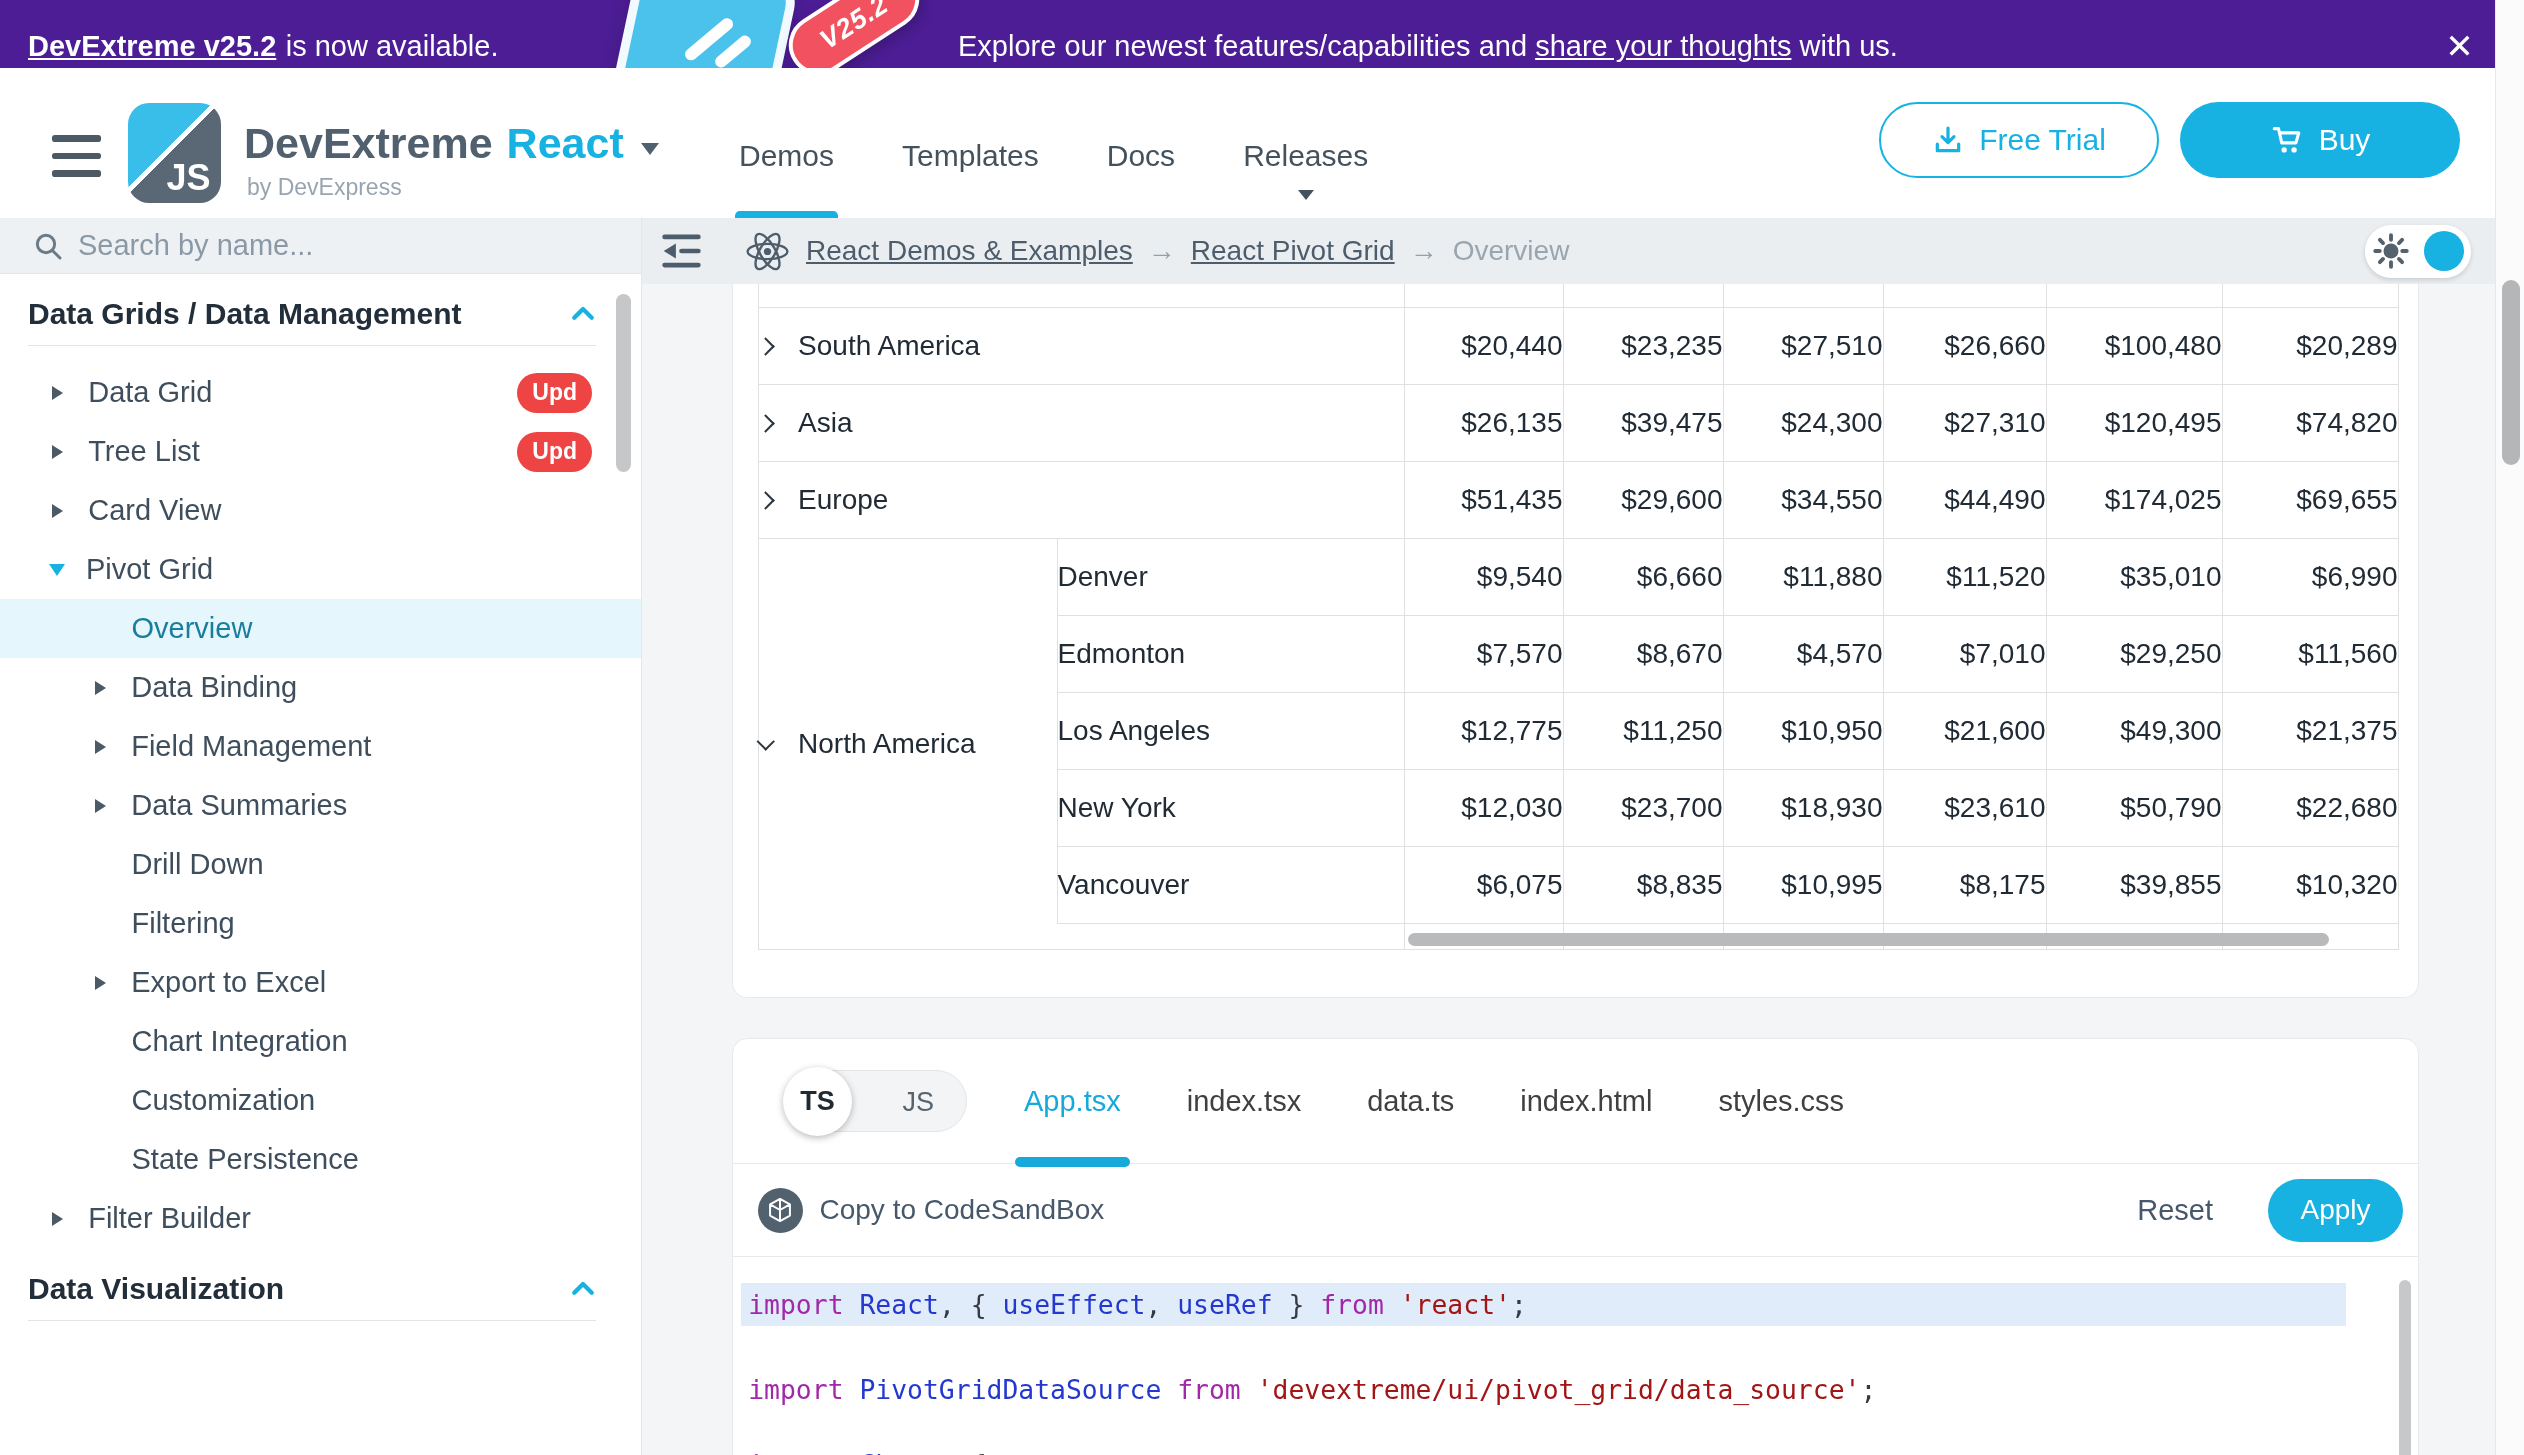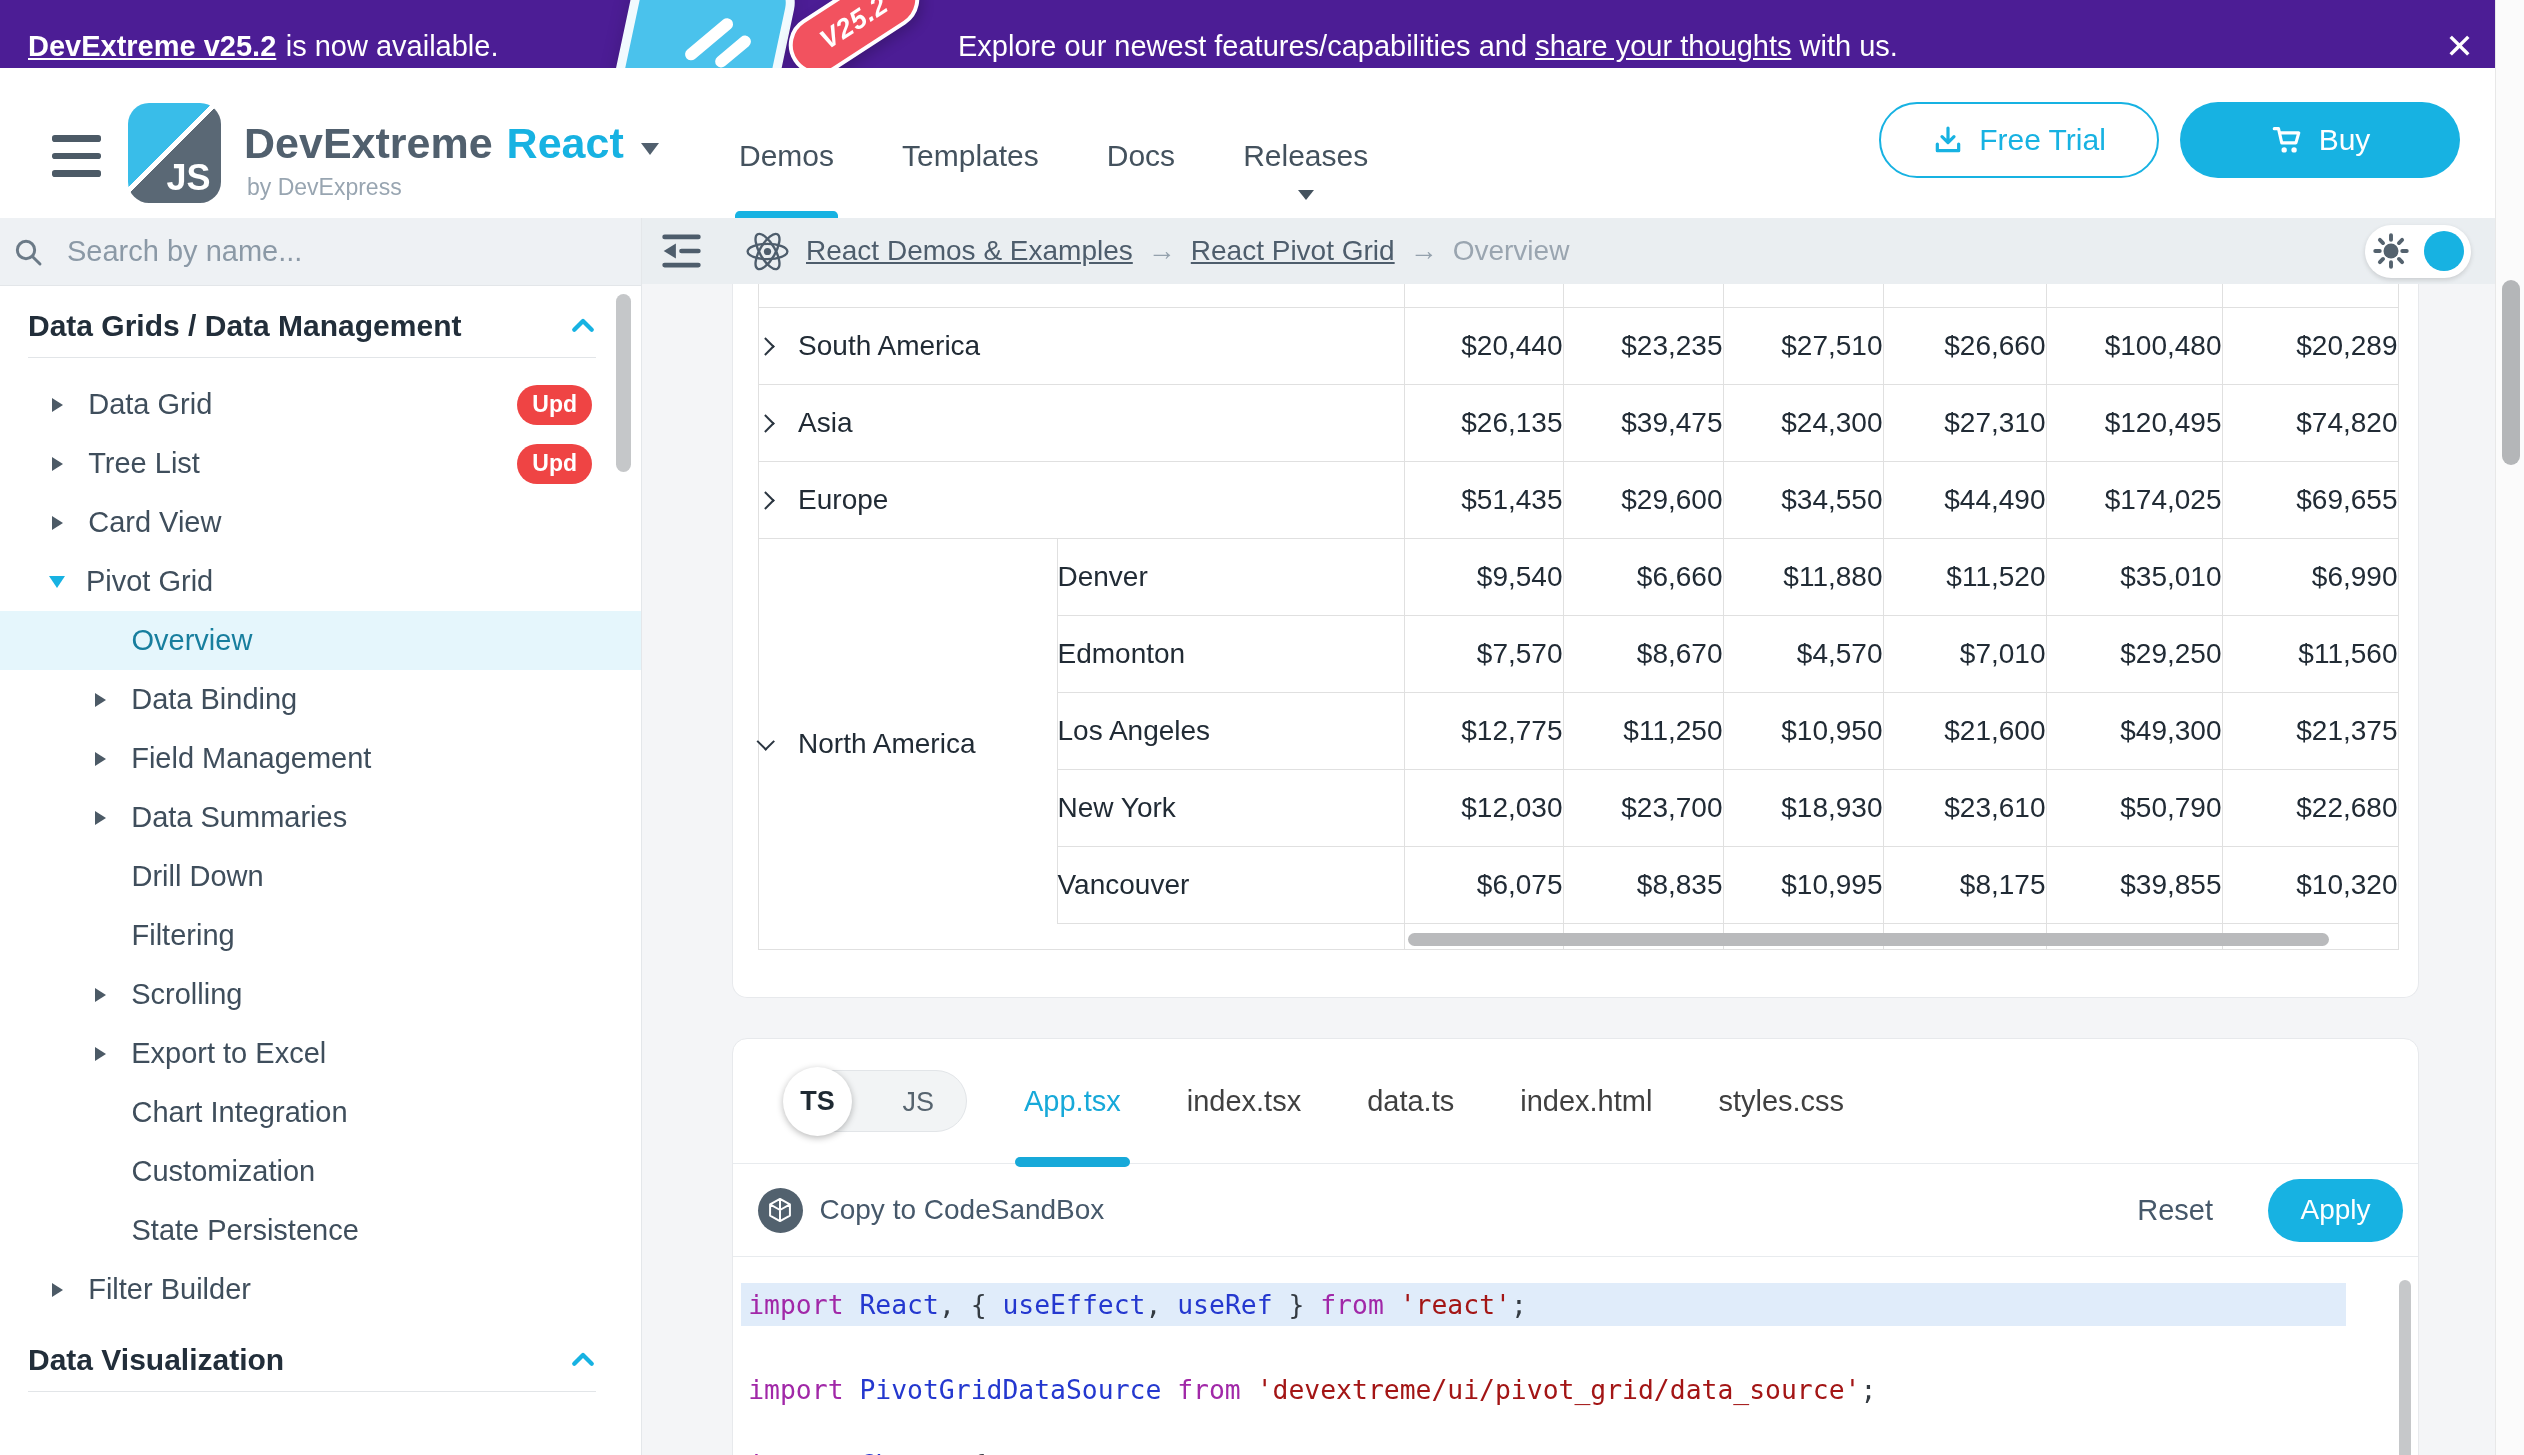--- a/index.html
+++ b/index.html
@@ -54,22 +54,22 @@
   .btn-trial{position:absolute;left:1879px;top:9.4px;width:280px;height:76px;border:2.8px solid #17b2e2;
              border-radius:38px;background:#fff;color:#17b2e2;font-size:30px;display:flex;align-items:center;
              justify-content:center;gap:15px;cursor:pointer;}
   .btn-buy{position:absolute;left:2180px;top:9.4px;width:280px;height:76px;border:none;border-radius:38px;
            background:#17b2e2;color:#fff;font-size:30px;display:flex;align-items:center;justify-content:center;
            gap:15px;cursor:pointer;}
 
   
   .sidebar{position:absolute;top:218px;left:0;width:642px;bottom:0;background:#fff;
            border-right:0.9px solid #e4e7ea;overflow:hidden;}
-  .search-row{height:68px;background:#eef1f4;border-bottom:0.9px solid #e3e6e9;display:flex;
-              align-items:center;padding-left:12px;gap:21px;}
+  .search-row{height:56px;background:#eef1f4;border-bottom:0.9px solid #e3e6e9;display:flex;
+              align-items:center;padding-left:32px;gap:12px;}
   .search-row input{background:transparent;border:none;outline:none;font-size:29px;color:#33414e;width:453px;
                     font-family:inherit;}
   .search-row input::placeholder{color:#8b99a6;}
   .sb-thumb{position:absolute;left:616px;top:76px;width:15px;height:178px;background:#c5c7c9;border-radius:7.6px;}
   .sb-section{height:62px;margin-top:9.4px;display:flex;align-items:center;padding:0 43px 0 28px;cursor:pointer;}
   .sb-sec-title{font-size:30px;font-weight:700;color:#222e3a;flex:1;}
   .sb-chev{width:30px;height:30px;flex:none;}
   .sb-divider{height:0.9px;background:#e2e5e8;margin:0 45px 17px 28px;}
   .sb-item{height:59px;display:flex;align-items:center;font-size:29px;color:#3f4e5c;cursor:pointer;}
   .sb-item.lvl0{padding-left:47px;}
@@ -271,24 +271,20 @@
         <div class="sb-item lvl1">
           <span class="c-none"></span>
           <span class="sb-label">Drill Down</span>
         </div>
         <div class="sb-item lvl1">
           <span class="c-none"></span>
           <span class="sb-label">Filtering</span>
         </div>
         <div class="sb-item lvl1">
           <span class="c-right"></span>
-          <span class="sb-label">Scrolling</span>
-        </div>
-        <div class="sb-item lvl1">
-          <span class="c-right"></span>
           <span class="sb-label">Export to Excel</span>
         </div>
         <div class="sb-item lvl1">
           <span class="c-none"></span>
           <span class="sb-label">Chart Integration</span>
         </div>
         <div class="sb-item lvl1">
           <span class="c-none"></span>
           <span class="sb-label">Customization</span>
         </div>

